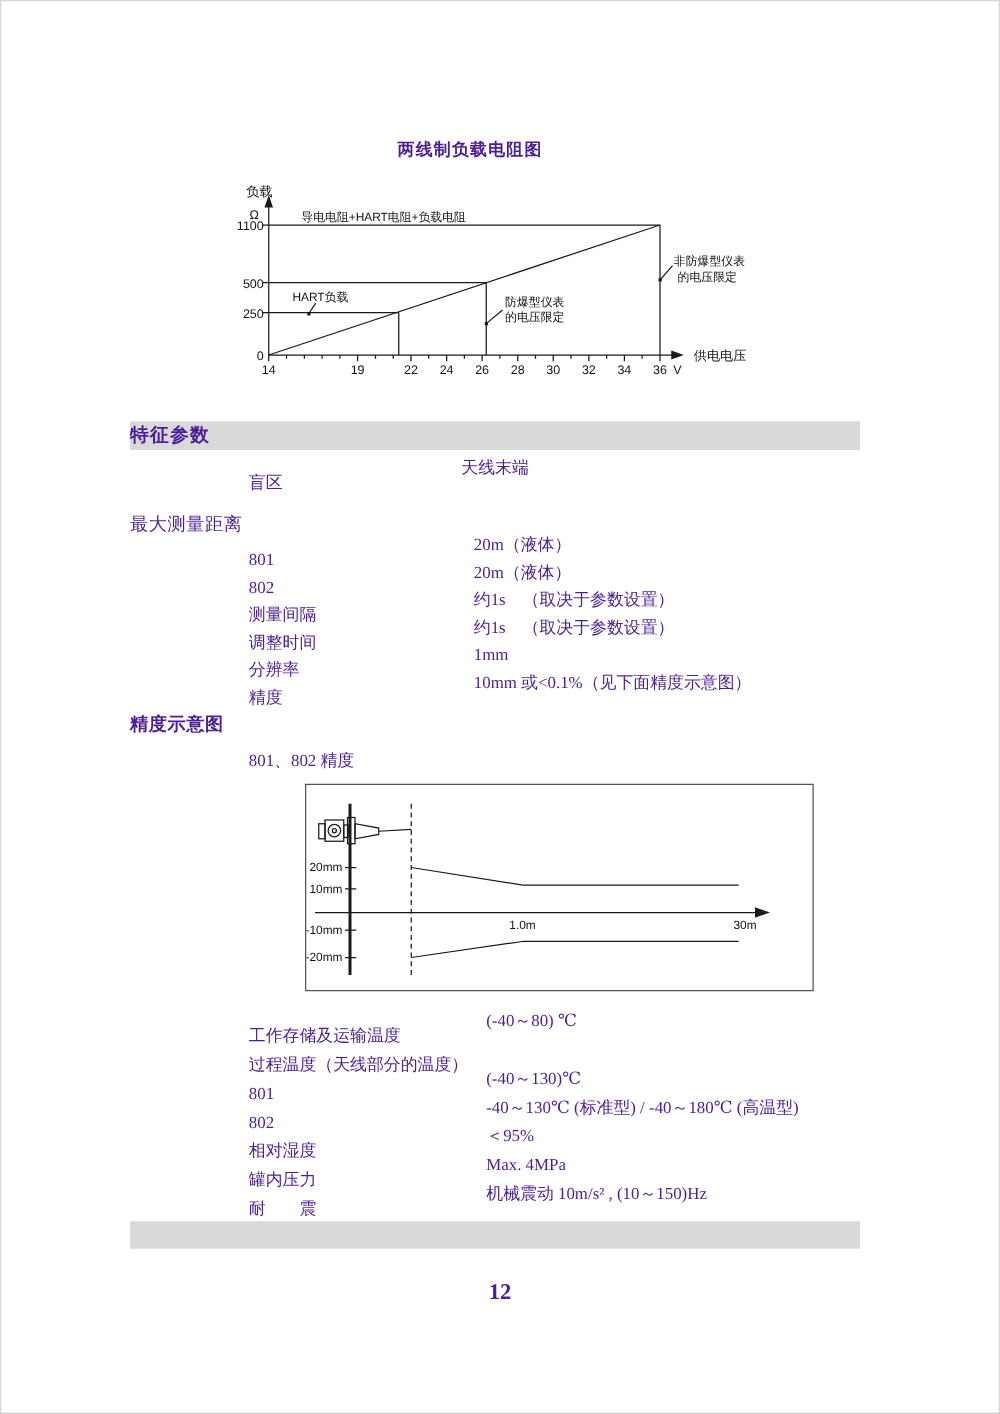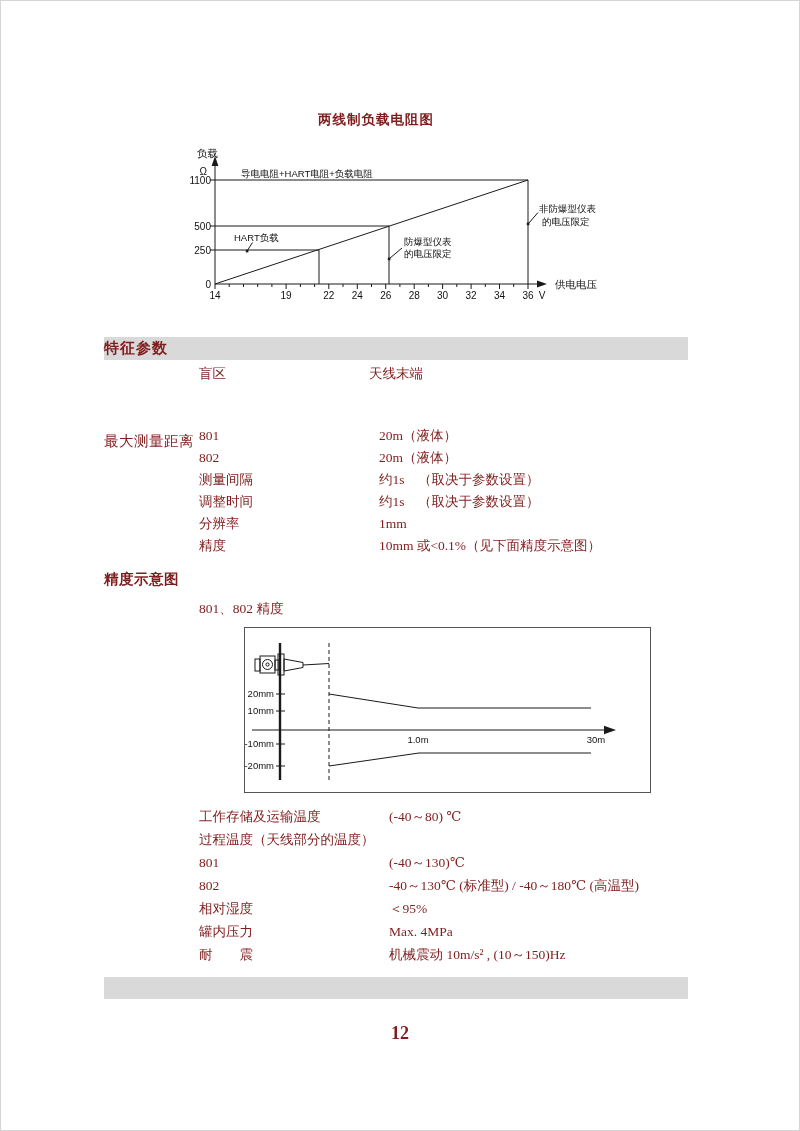--- a/index.html
+++ b/index.html
@@ -1,37 +1,37 @@
 <!DOCTYPE html>
 <html><head>
 <meta charset="utf-8">
 <style>
   html,body{margin:0;padding:0;background:#888;}
   .page{
     position:relative;width:800px;height:1131px;background:#fff;
     margin:0 auto;overflow:hidden;border:1px solid #d5d5d5;box-sizing:border-box;
-    font-family:"Liberation Serif","DejaVu Serif",serif;color:#7f1d1d;
+    font-family:"Liberation Serif","DejaVu Serif",serif;color:#4c1d95;
   }
   .chart-title{
     position:absolute;left:180px;top:110px;width:390px;text-align:center;
     font-family:"Liberation Sans","DejaVu Sans",sans-serif;
     font-weight:bold;font-size:13.5px;letter-spacing:1px;
   }
   svg text{fill:#111;}
   .section-bar{
     position:absolute;left:103px;top:336px;width:584px;height:23px;
     background:#d9d9d9;display:flex;align-items:center;
   }
   .section-bar span{
     font-family:"Liberation Sans","DejaVu Sans",sans-serif;
     font-weight:bold;font-size:15px;letter-spacing:1px;
   }
   .spec-block{position:absolute;left:103px;width:620px;}
   .spec-row{position:relative;height:22px;line-height:22px;font-size:13.5px;white-space:nowrap;}
-  .spec-row .lbl{position:absolute;left:95px;}
+  .spec-row .lbl{position:absolute;left:95px;margin-top:12px;}
   .spec-row .val{position:absolute;left:275px;}
   .spec-block.bottom .spec-row{height:23px;line-height:23px;}
   .spec-block.bottom .spec-row .val{left:285px;}
   .doc-heading{
     position:absolute;left:103px;font-size:14.5px;letter-spacing:0.5px;white-space:nowrap;
   }
   .sub-heading{position:absolute;left:198px;font-size:13.5px;white-space:nowrap;}
   .diagram-box{
     position:absolute;left:203px;top:626px;width:407px;height:166px;
     border:1px solid #555;box-sizing:border-box;background:#fff;margin-left:40px;
@@ -143,21 +143,21 @@
     <span>特征参数</span>
   </div>
 
   <div class="spec-block" style="top:362px;">
     <div class="spec-row">
       <span class="lbl" style="left:95px;">盲区</span>
       <span class="val" style="left:265px;">天线末端</span>
     </div>
   </div>
 
-  <div class="doc-heading" style="top:431px;text-align:center;">最大测量距离</div>
+  <div class="doc-heading" style="top:409px;text-align:center;">最大测量距离</div>
 
   <div class="spec-block" style="top:424px;">
     <div class="spec-row">
       <span class="lbl">801</span>
       <span class="val">20m（液体）</span>
     </div>
     <div class="spec-row">
       <span class="lbl">802</span>
       <span class="val">20m（液体）</span>
     </div>

